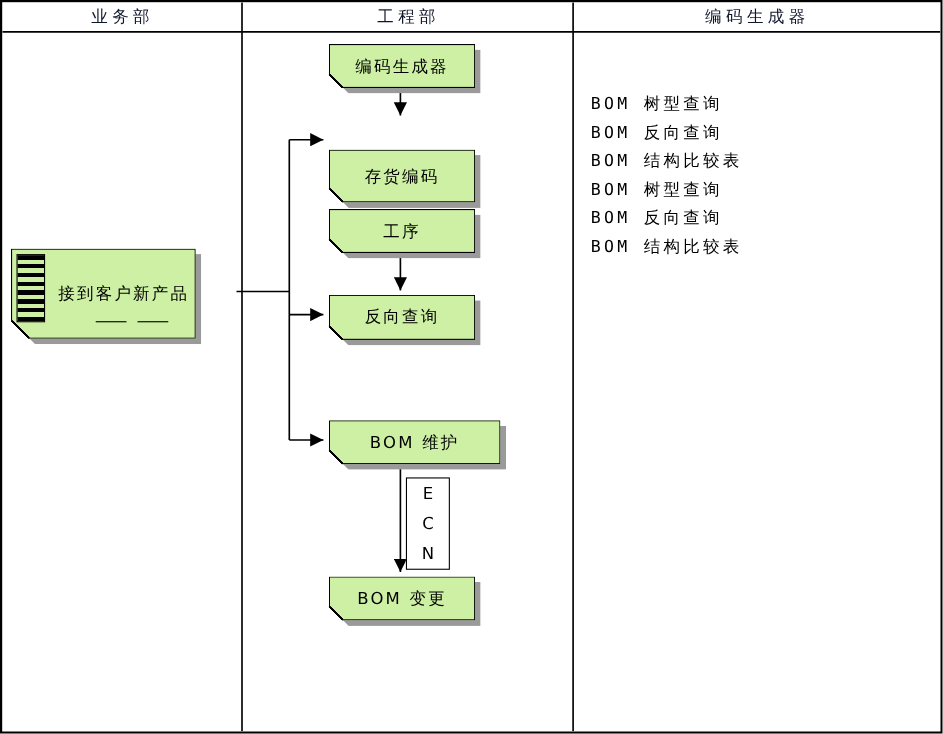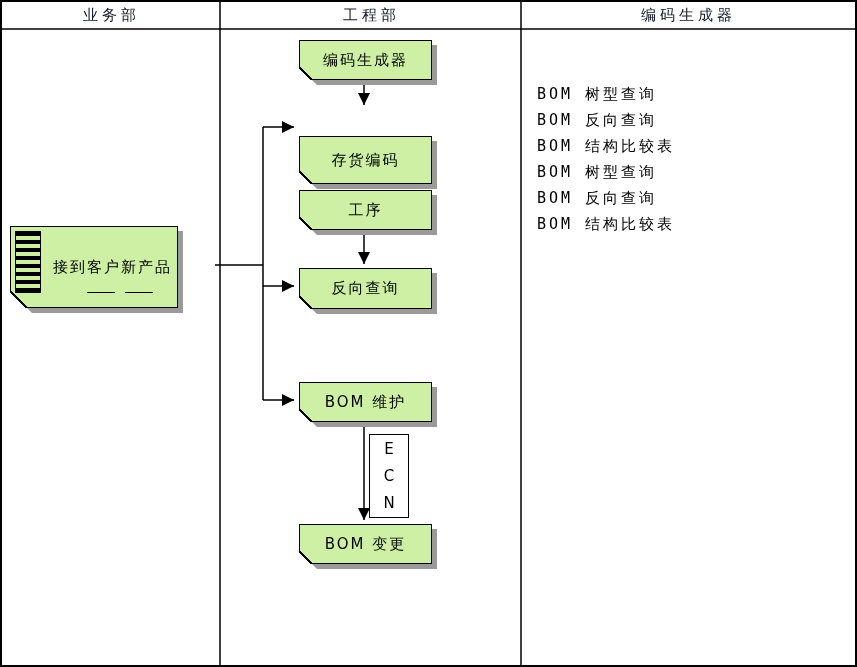--- a/index.html
+++ b/index.html
@@ -33,21 +33,21 @@
   }
   .node .fold {
     position:absolute; left:0; bottom:0; width:13px; height:13px;
     background: linear-gradient(45deg, transparent calc(50% - 1px), #000 calc(50% - 1px), #000 calc(50% + 1px), transparent calc(50% + 1px));
   }
 
   .n-codegen  { left:297px; top:38px;  width:133px; height:40px; }
   .n-invcode  { left:297px; top:107px; width:133px; height:48px;margin-top:27px; }
   .n-process  { left:297px; top:188px; width:133px; height:40px; }
   .n-craft    { left:297px; top:266px; width:133px; height:41px; }
-  .n-bommaint { left:297px; top:380px; width:133px; height:40px;text-align:right; }
+  .n-bommaint { left:297px; top:380px; width:156px; height:40px;text-align:right; }
   .n-bomchange{ left:297px; top:522px; width:133px; height:40px; }
 
   
   .n-receive  { left:8px; top:224px; width:168px; height:82px; }
   .n-receive .shadow,
   .n-receive .shape {
     clip-path: polygon(0 0, 100% 0, 100% 100%, 17px 100%, 0 calc(100% - 17px));
   }
   .n-receive .fold { width:17px; height:17px; }
   .n-receive .shape { justify-content:flex-start; padding-left:42px; }

